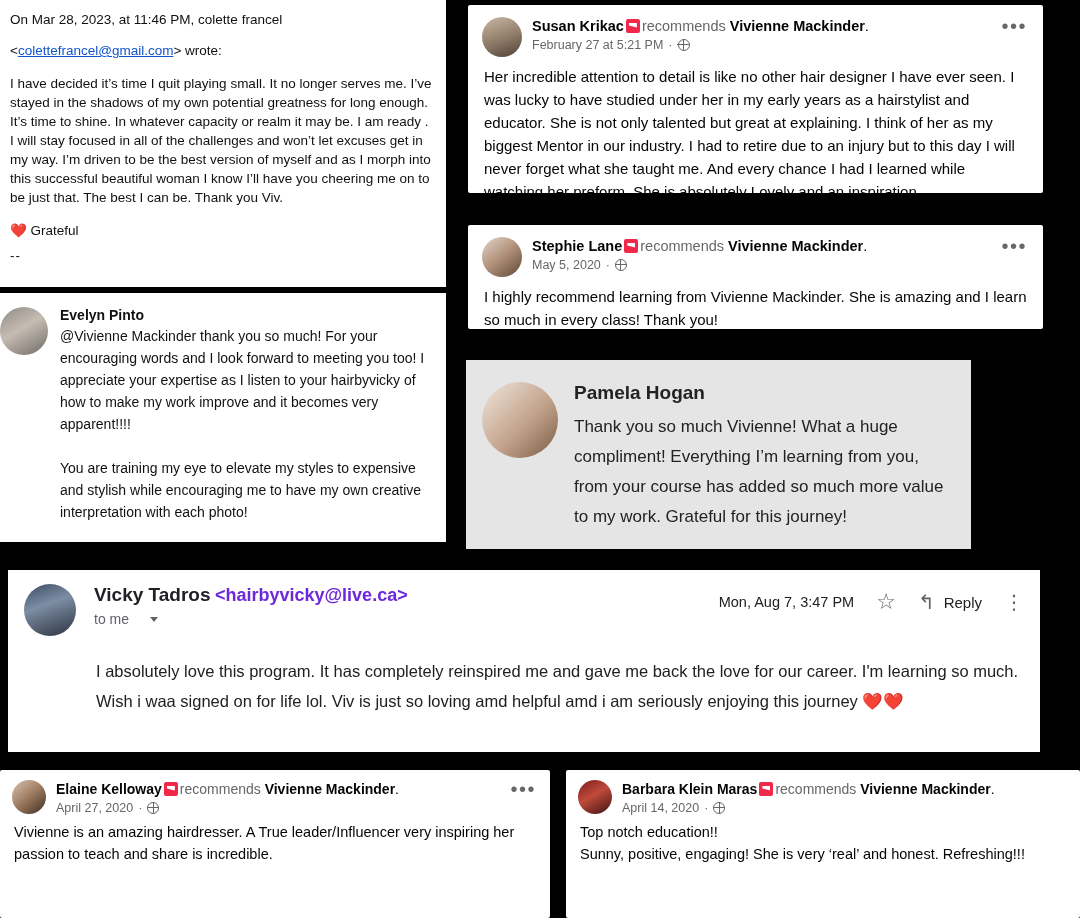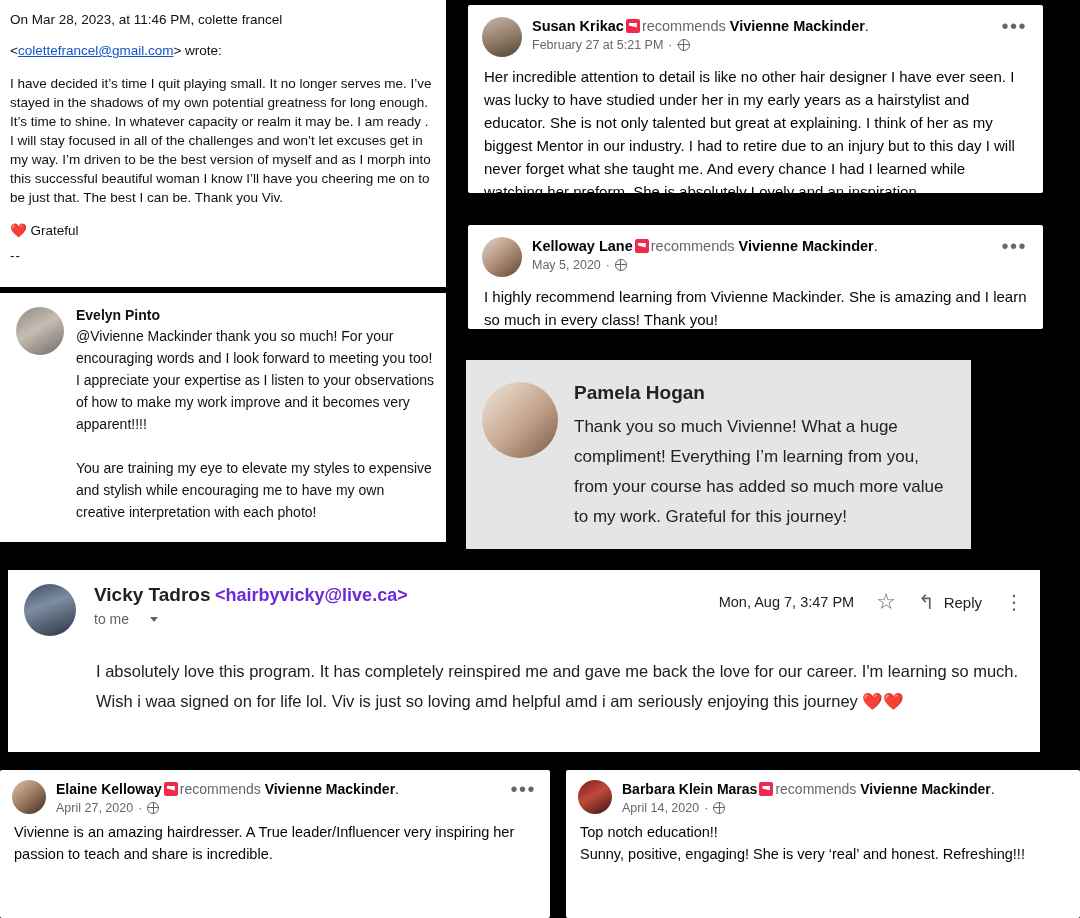--- a/index.html
+++ b/index.html
@@ -36,21 +36,21 @@
   #email-colette .hdr2 { margin: 0 0 14px 0; }
   #email-colette a { color: #1155cc; text-decoration: underline; }
   #email-colette .body p { margin: 0 0 0 0; }
   #email-colette .sign { margin-top: 14px; }
   #email-colette .dashes { margin-top: 6px; color: #111; letter-spacing: 1px; }
 
   
   #comment-evelyn {
     left: 0; top: 293px; width: 446px; height: 249px;
     background: #fff;
-    padding: 14px 12px 10px 16px;
+    padding: 14px 12px 10px 0;
   }
   .cmt-row { display: flex; gap: 12px; }
   .avatar-sq {
     width: 48px; height: 48px; border-radius: 50%;
     flex: 0 0 48px;
     overflow: hidden;
     background: #b9b2ab;
   }
   .av-a { background: linear-gradient(150deg,#8e8a86 0%,#c6bcb2 45%,#6f6a66 100%); }
   .av-b { background: linear-gradient(160deg,#c9b9a6 0%,#8e7a66 55%,#4e4239 100%); }
@@ -195,21 +195,21 @@
       <div class="dashes">--</div>
     </div>
   </div>
 
   <div class="card" id="comment-evelyn">
     <div class="cmt-row">
       <div class="avatar-sq av-a"></div>
       <div class="cmt-body">
         <div class="cmt-name">Evelyn Pinto</div>
         <div class="cmt-text">
-          <p>@Vivienne Mackinder thank you so much! For your encouraging words and I look forward to meeting you too! I appreciate your expertise as I listen to your observations of how to make my work improve and it becomes very apparent!!!!</p>
+          <p>@Vivienne Mackinder thank you so much! For your encouraging words and I look forward to meeting you too! I appreciate your expertise as I listen to your hairbyvicky of how to make my work improve and it becomes very apparent!!!!</p>
           <p>You are training my eye to elevate my styles to expensive and stylish while encouraging me to have my own creative interpretation with each photo!</p>
         </div>
       </div>
     </div>
   </div>
 
   <div class="card fb" id="fb-susan">
     <div class="fb-head">
       <div class="fb-av av-b"></div>
       <div class="fb-meta">
@@ -226,21 +226,21 @@
       <div class="fb-dots">•••</div>
     </div>
     <div class="fb-text">Her incredible attention to detail is like no other hair designer I have ever seen. I was lucky to have studied under her in my early years as a hairstylist and educator. She is not only talented but great at explaining. I think of her as my biggest Mentor in our industry. I had to retire due to an injury but to this day I will never forget what she taught me. And every chance I had I learned while watching her preform. She is absolutely Lovely and an inspiration.</div>
   </div>
 
   <div class="card fb" id="fb-stephie">
     <div class="fb-head">
       <div class="fb-av av-c"></div>
       <div class="fb-meta">
         <div class="fb-line1">
-          <span class="nm">Kelloway Lane</span><span class="flag"></span><span class="rec">recommends</span>
+          <span class="nm">Stephie Lane</span><span class="flag"></span><span class="rec">recommends</span>
           <span class="tgt">Vivienne Mackinder</span><span>.</span>
         </div>
         <div class="fb-line2">
           <span>May 5, 2020</span>
           <span>·</span>
           <span class="globe"></span>
         </div>
       </div>
       <div class="fb-dots">•••</div>
     </div>

